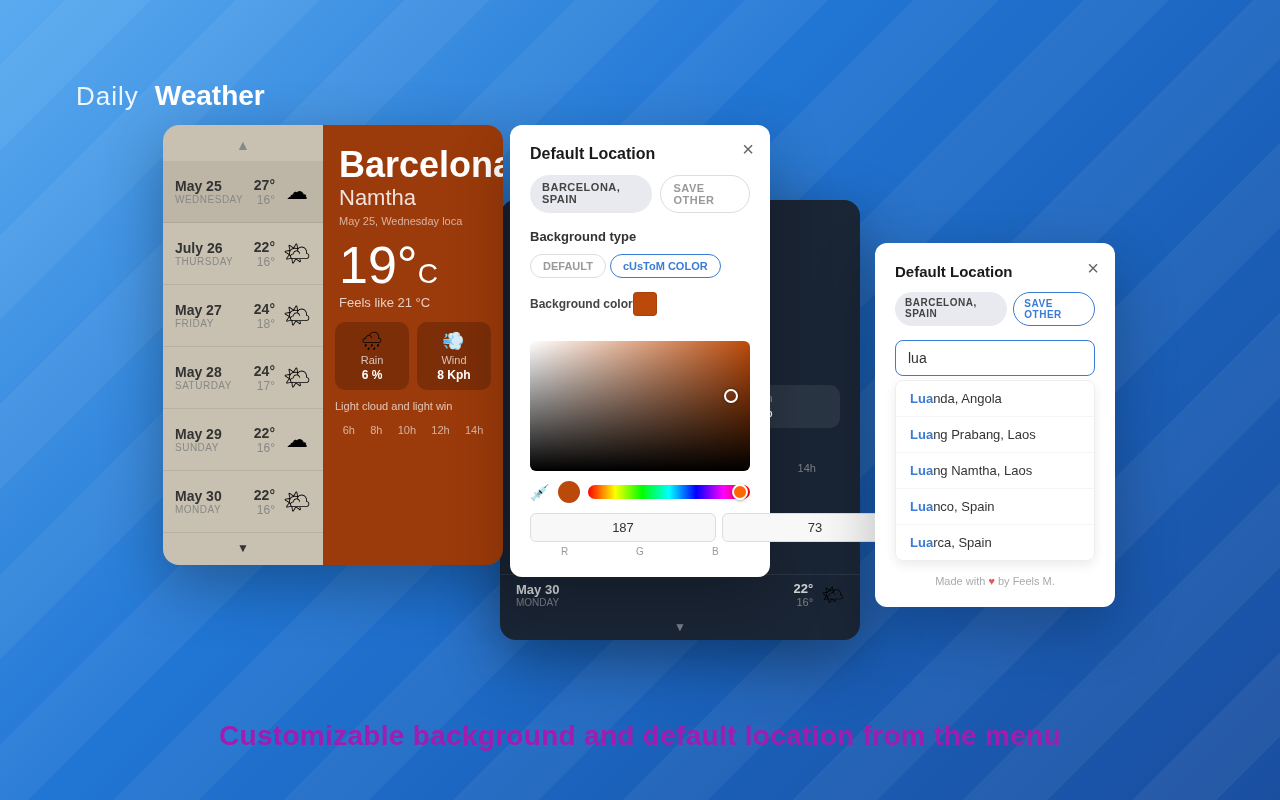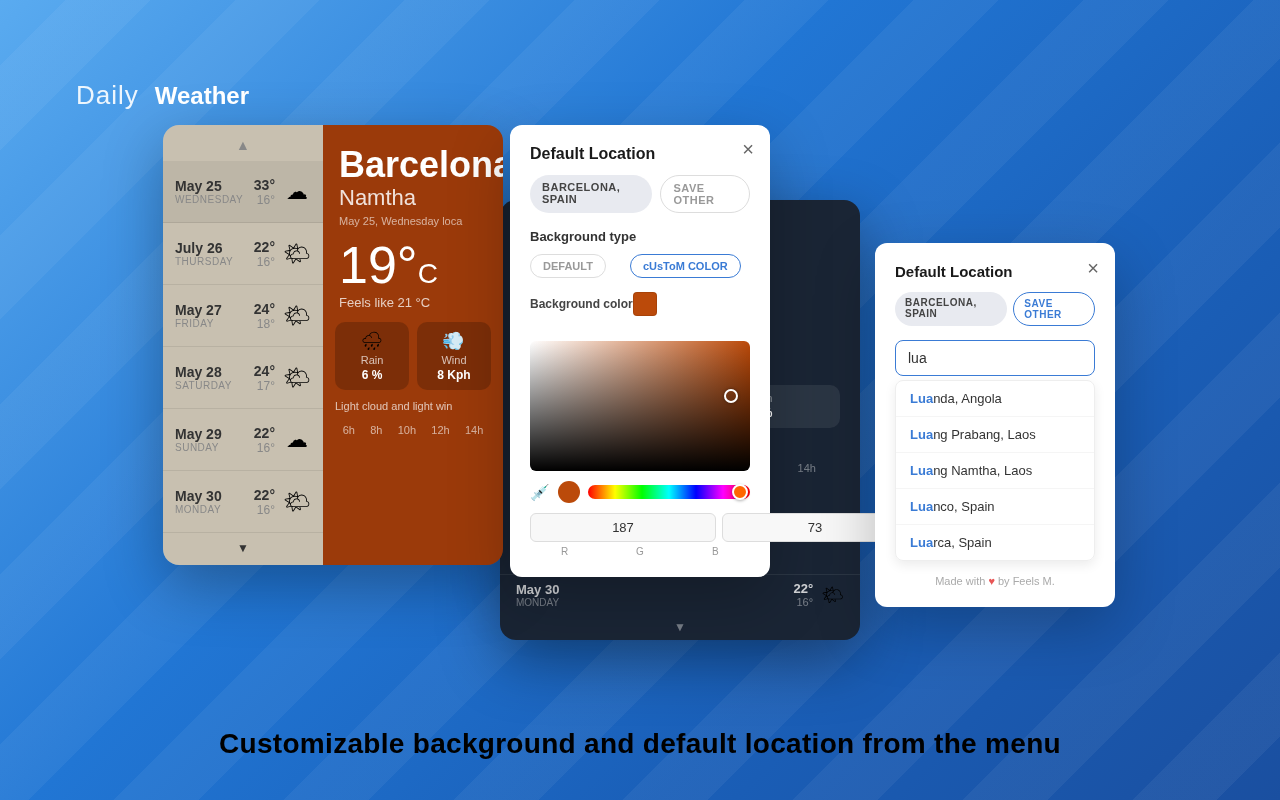--- a/index.html
+++ b/index.html
@@ -47,35 +47,35 @@
       gap: 16px;
       margin-top: 44px;
     }
     .logo-daily {
       font-size: 26px;
       font-weight: 300;
       color: rgba(255,255,255,0.9);
       letter-spacing: 1px;
     }
     .logo-weather {
-      font-size: 24px;
+      font-size: 28px;
       font-weight: 700;
       color: white;
       letter-spacing: 0px;
     }
 
     
     .tagline {
       position: absolute;
-      bottom: 40px;
+      bottom: 48px;
       left: 0; right: 0;
       text-align: center;
       font-size: 28px;
       font-weight: 700;
-      color: #000000;
+      color: #a21caf;
       z-index: 10;
       letter-spacing: 0.3px;
       margin-top: 22px;
     }
 
     
     .weather-widget {
       position: absolute;
       left: 163px;
       top: 125px;
@@ -357,21 +357,21 @@
       border: 1px solid #ddd;
     }
     .section-title {
       font-size: 13px;
       font-weight: 600;
       color: #333;
       margin-bottom: 10px;
     }
     .bg-tabs {
       display: flex;
-      gap: 24px;
+      gap: 4px;
       margin-bottom: 14px;
     }
     .bg-tab {
       padding: 5px 12px;
       border-radius: 20px;
       font-size: 11px;
       font-weight: 600;
       cursor: pointer;
     }
     .bg-tab.default {
@@ -599,21 +599,21 @@
 
   <div class="widget-left-panel">
     <div class="scroll-arrow-up">▲</div>
 
     <div class="date-row active">
       <div class="date-info">
         <div class="date-main">May 25</div>
         <div class="date-sub">WEDNESDAY</div>
       </div>
       <div class="temp-info">
-        <div class="temp-high">33°</div>
+        <div class="temp-high">27°</div>
         <div class="temp-low">16°</div>
       </div>
       <div class="weather-icon-small">☁</div>
     </div>
     <div class="date-row">
       <div class="date-info">
         <div class="date-main">July 26</div>
         <div class="date-sub">THURSDAY</div>
       </div>
       <div class="temp-info">

